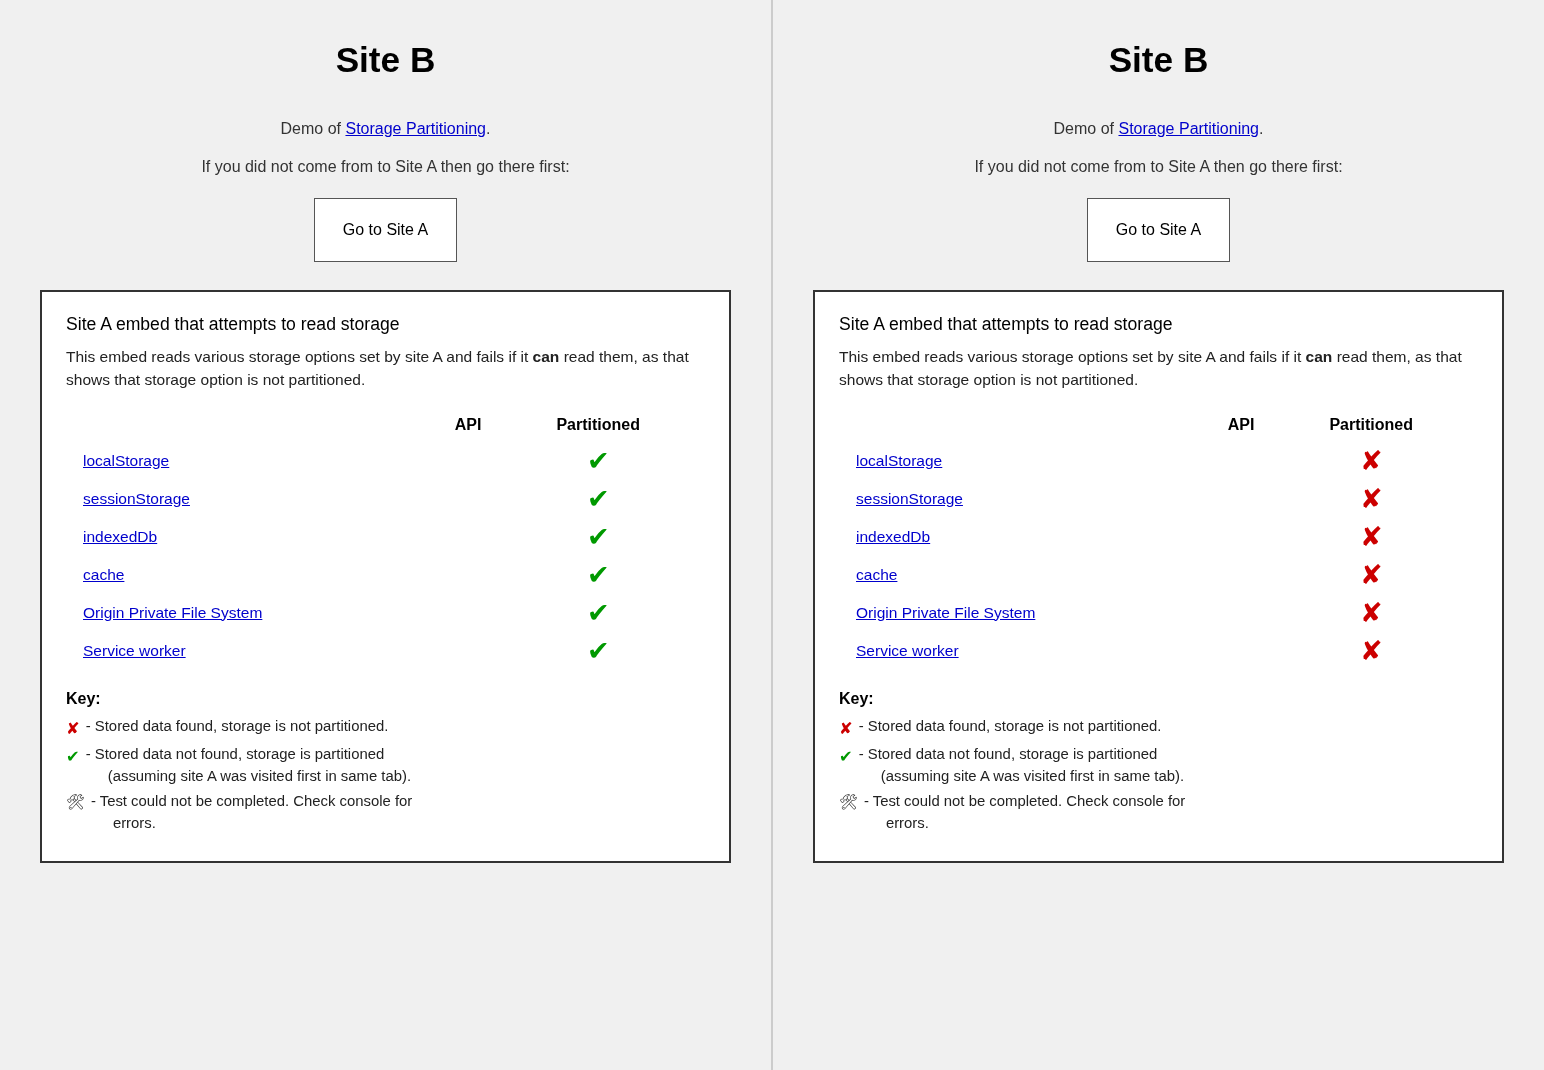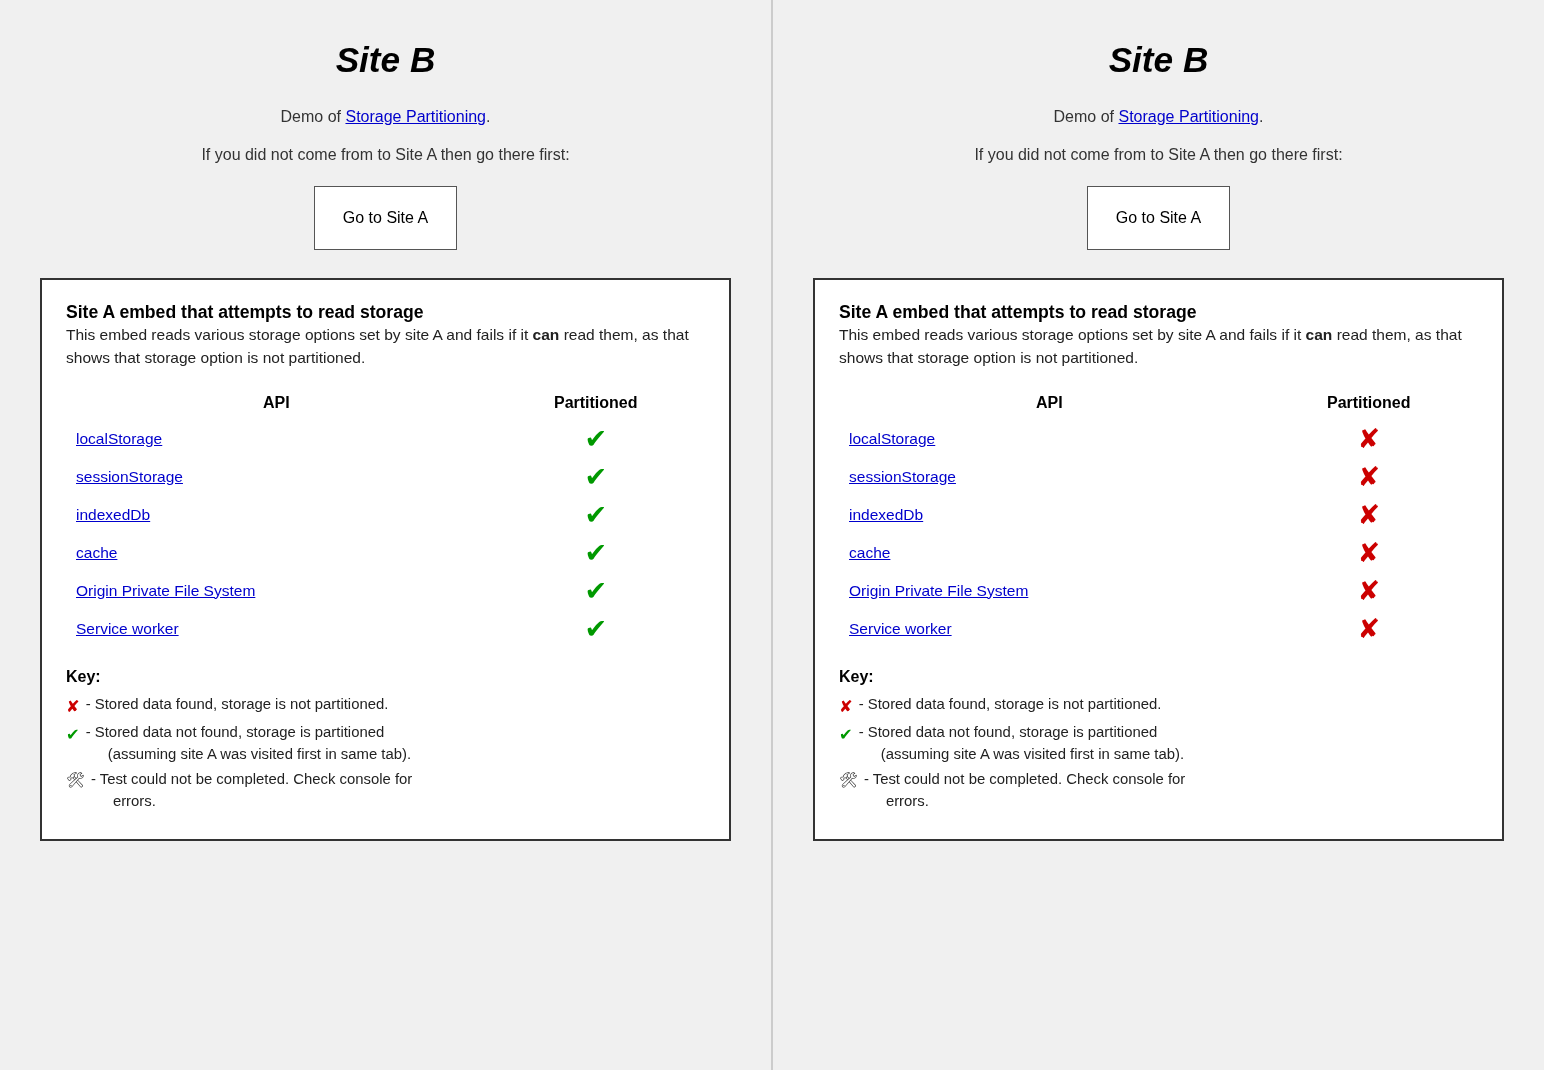--- a/index.html
+++ b/index.html
@@ -19,23 +19,22 @@
       flex-direction: column;
       align-items: center;
     }
     .panel:first-child {
       border-right: 2px solid #ccc;
     }
     .site-title {
       font-size: 2.2em;
       font-weight: 900;
       text-align: left;
-      margin-bottom: 28px;
+      margin-bottom: 40px;
       margin-top: 10px;
-      font-style: italic;
     }
     .demo-text {
       font-size: 1em;
       color: #333;
       margin-bottom: 20px;
       text-align: center;
     }
     .demo-text a {
       color: #0000cc;
       text-decoration: underline;
@@ -55,49 +54,50 @@
       margin-bottom: 28px;
     }
     .embed-box {
       border: 2px solid #333;
       background: white;
       width: 100%;
       padding: 22px 24px 22px 24px;
     }
     .embed-title {
       font-size: 1.1em;
-      font-weight: 700;
-      margin-bottom: 0;
+      font-weight: 400;
+      margin-bottom: 10px;
     }
     .embed-desc {
       font-size: 0.97em;
       color: #222;
       margin-bottom: 20px;
       line-height: 1.5;
     }
     .embed-desc b { font-weight: bold; }
     .api-table {
       width: 100%;
       border-collapse: collapse;
       margin-bottom: 20px;
     }
     .api-table th {
       font-weight: 900;
       font-size: 1em;
       padding: 4px 10px 8px 10px;
-      text-align: center;
+      text-align: right;
     }
     .api-table th.right { text-align: center; }
     .api-table td {
       padding: 3px 10px;
       font-size: 0.97em;
     }
     .api-table td a {
       color: #0000cc;
       text-decoration: underline;
+      margin-left: 7px;
     }
     .api-table td.status {
       text-align: center;
       font-size: 1.3em;
     }
     .check-green {
       color: #009900;
       font-size: 1.3em;
     }
     .cross-red {

